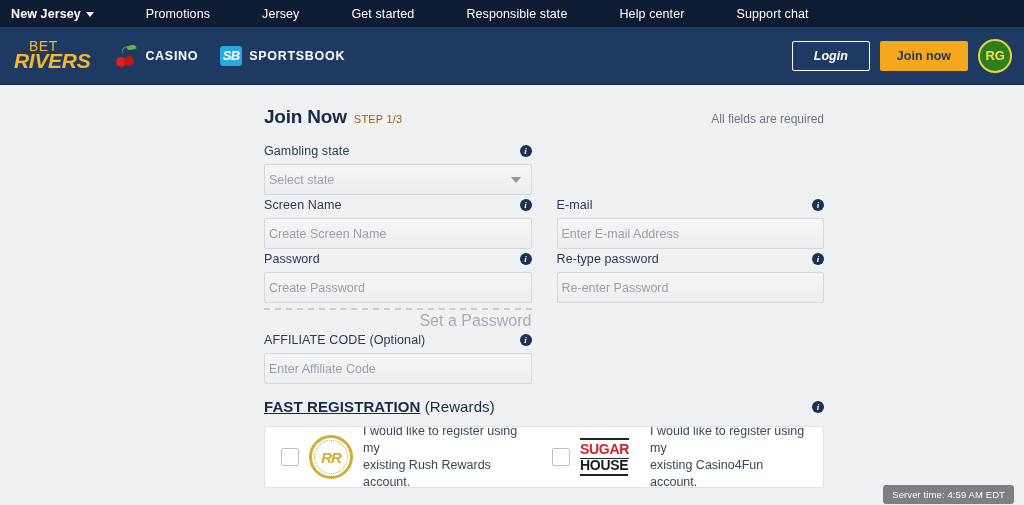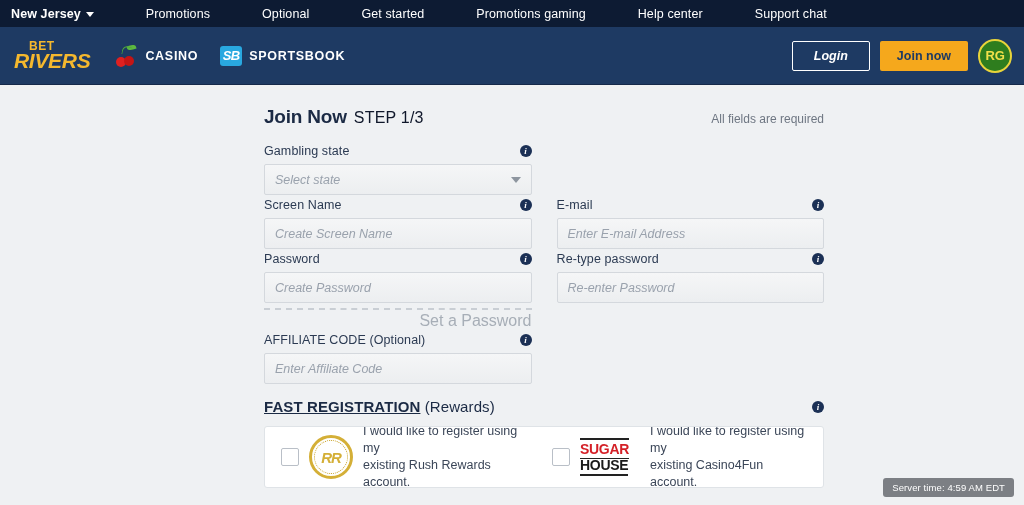--- a/index.html
+++ b/index.html
@@ -50,21 +50,21 @@
     padding: 0 12px 0 14px;
     border-bottom: 1px solid #15294a;
     position: relative;
   }
   .logo {
     display: flex; flex-direction: column;
     line-height: .88;
     margin-right: 26px;
   }
   .logo .bet {
-    color: #f5b82e; font-weight: bold; font-size: 12px;
+    color: #f5b82e; font-weight: normal; font-size: 14px;
     letter-spacing: .5px; margin-left: 15px;
   }
   .logo .rivers {
     color: #f5b82e; font-weight: bold; font-size: 21px;
     letter-spacing: -.3px; font-style: italic;
   }
   .brand-link {
     display: flex; align-items: center; gap: 7px;
     margin-right: 22px; cursor: pointer;
   }
@@ -130,21 +130,21 @@
     width: 560px;
   }
   .form-head {
     display: flex; align-items: baseline; justify-content: space-between;
     margin-bottom: 15px;
   }
   .title-grp { display: flex; align-items: baseline; gap: 7px; }
   .title {
     font-size: 19px; font-weight: bold; color: #1b2a44; letter-spacing: -.2px;
   }
-  .step { font-size: 16px; color: #0f172a; letter-spacing: .2px; }
+  .step { font-size: 11px; color: #a16207; letter-spacing: .2px; }
   .required-note { font-size: 12px; color: #6e7682; }
 
   .row { display: flex; gap: 25px; }
   .col { width: 268px; }
   .field { margin-bottom: 2px; }
   .field-label-row {
     display: flex; align-items: center; justify-content: space-between;
     margin-bottom: 6px; height: 15px;
   }
   .field-label {
@@ -156,24 +156,23 @@
     font-size: 9px; font-weight: bold; font-style: italic;
     display: flex; align-items: center; justify-content: center;
     cursor: pointer; flex: none; font-family: "Liberation Serif", serif;
   }
   .input {
     width: 100%; height: 31px;
     background: linear-gradient(#f5f6f7, #eceef0);
     border: 1px solid #d4d8dd;
     border-radius: 2px;
     font-size: 12.5px; color: #8f98a3;
-    padding: 0 10px;
+    padding: 0 4px;
     font-family: "Liberation Sans", sans-serif;
     outline: none;
-    font-style: italic;
   }
   .input::placeholder { color: #9aa2ad; }
   .select-wrap { position: relative; }
   .select-wrap .arrow {
     position: absolute; right: 11px; top: 13px;
     width: 0; height: 0;
     border-left: 5px solid transparent;
     border-right: 5px solid transparent;
     border-top: 6px solid #8d959f;
     pointer-events: none;
@@ -242,39 +241,39 @@
     color: #1a1a1a; font-weight: bold; font-size: 14px;
     letter-spacing: -.3px; border-bottom: 2px solid #222;
     text-align: center; padding: 1px 0;
   }
   .fast-text {
     font-size: 12.5px; color: #3b4658; line-height: 1.35;
   }
 
   
   .server-time {
-    position: absolute; right: 10px; bottom: 8px;
+    position: absolute; right: 10px; bottom: 1px;
     background: #7c7f84; color: #ffffff;
     font-size: 9.5px; letter-spacing: .1px;
     padding: 4px 9px; border-radius: 3px;
     white-space: nowrap;
   }
 </style>
 </head>
 <body>
 
 <div class="topnav">
   <div class="topnav-item state">
     <span>New Jersey</span>
     <span class="caret-down"></span>
   </div>
   <div class="topnav-item">Promotions</div>
-  <div class="topnav-item">Optional</div>
+  <div class="topnav-item">Jersey</div>
   <div class="topnav-item">Get started</div>
-  <div class="topnav-item">Promotions gaming</div>
+  <div class="topnav-item">Responsible state</div>
   <div class="topnav-item">Help center</div>
   <div class="topnav-item">Support chat</div>
 </div>
 
 <div class="brandbar">
 
   <div class="logo">
     <span class="bet">BET</span>
     <span class="rivers">RIVERS</span>
   </div>

